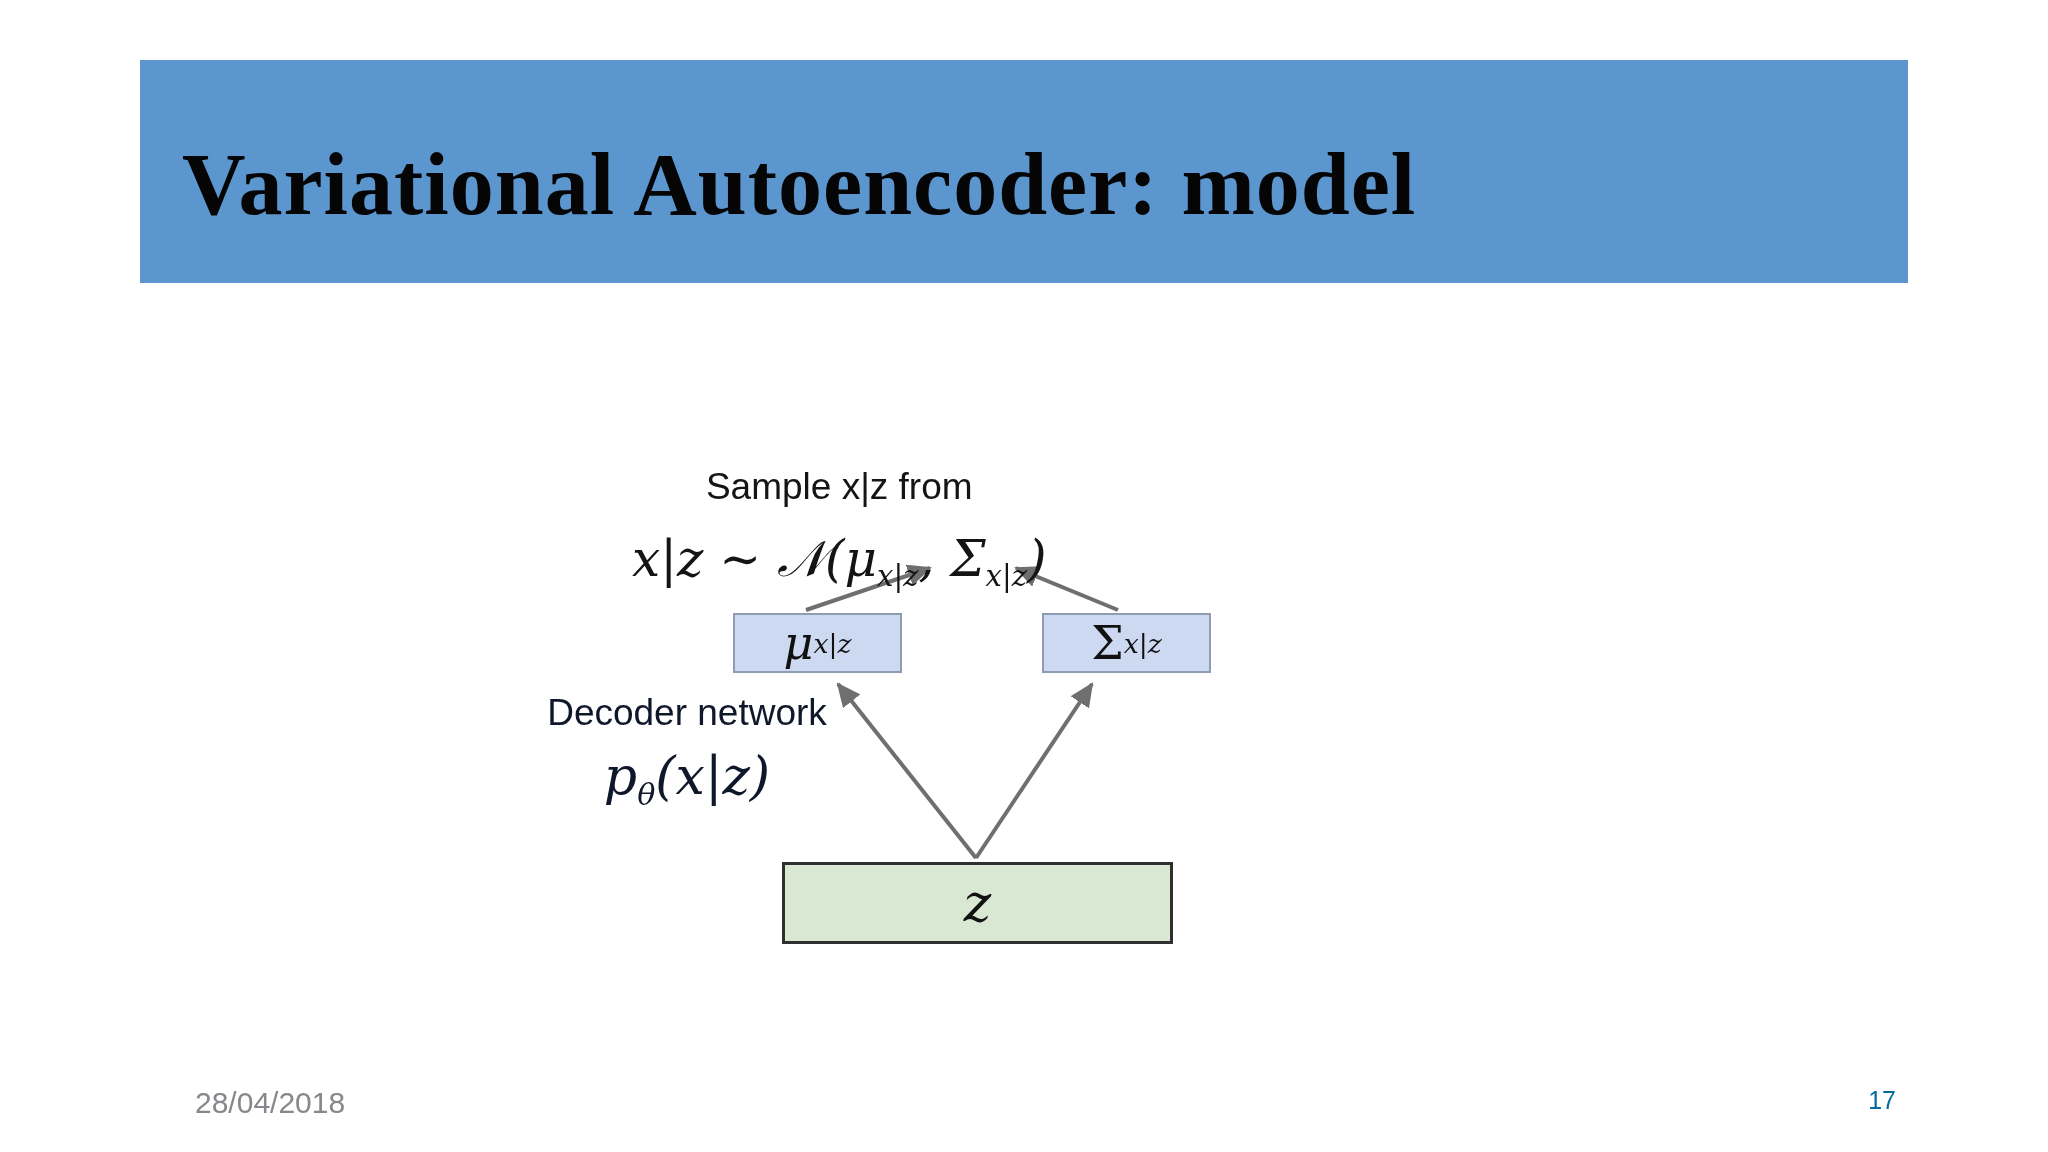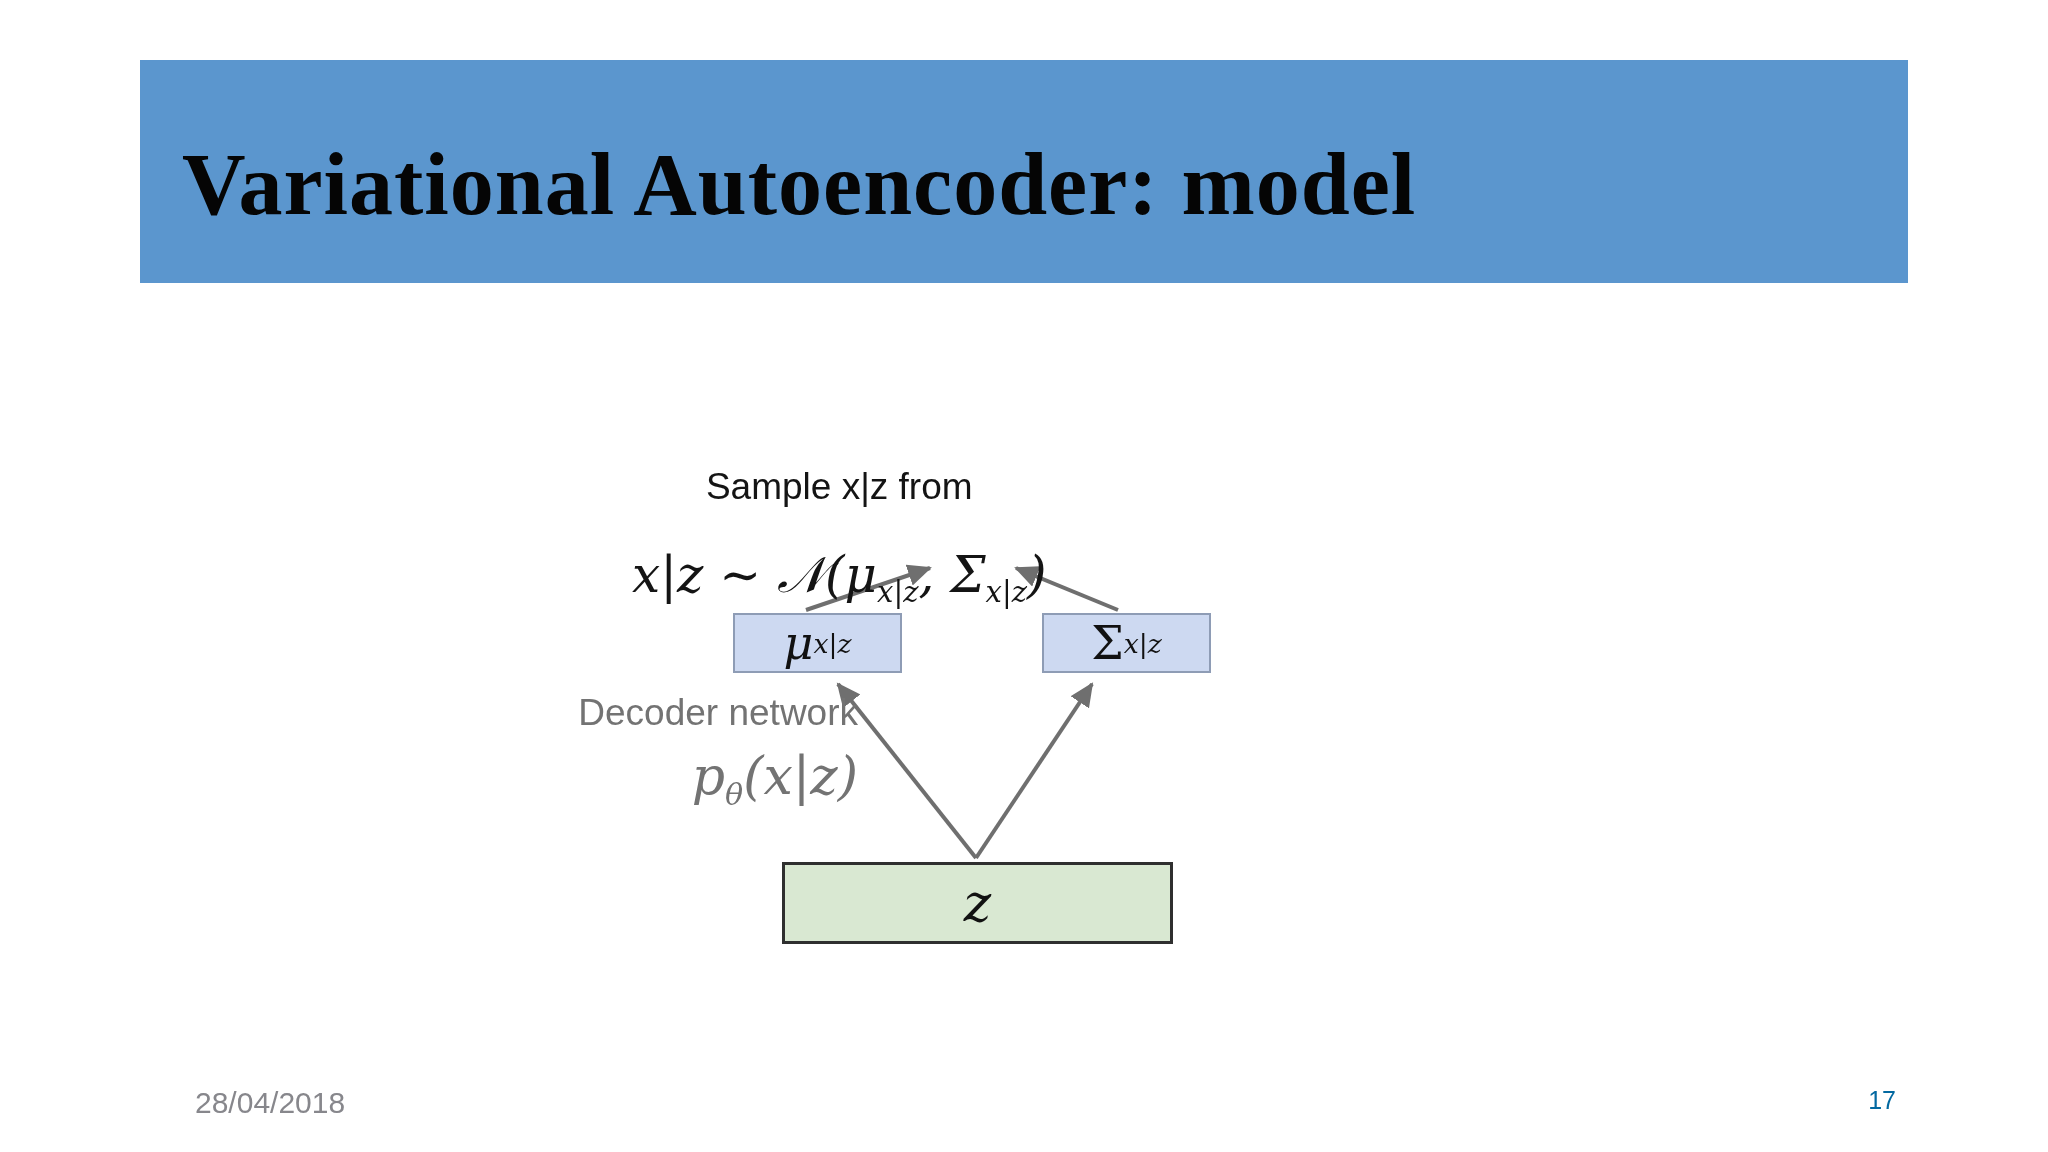--- a/index.html
+++ b/index.html
@@ -82,21 +82,20 @@
   .formula-label {
     font-family: "Liberation Sans", sans-serif;
     font-size: 37px;
     color: #141414;
   }
   .formula-math {
     font-family: "DejaVu Serif", serif;
     font-style: italic;
     font-size: 50px;
     color: #141414;
-    margin-top: 16px;
   }
   .formula-math sub, .node-box sub, .decoder-formula sub {
     font-size: 0.58em;
     font-style: italic;
     vertical-align: -0.35em;
     letter-spacing: 0;
   }
   .script-n { font-style: italic; font-family: "DejaVu Serif", serif; }
 
   .node-box {
@@ -123,25 +122,25 @@
     left: 782px; top: 862px;
     width: 391px; height: 82px;
     background: #d9e8d2;
     border: 3px solid #2f2f2f;
     font-style: italic;
     font-size: 52px;
   }
 
   .decoder-annot {
     position: absolute;
-    left: 480px;
+    left: 498px;
     top: 692px;
     width: 378px;
-    text-align: right;
-    color: #737373;
+    text-align: center;
+    color: #0f172a;
   }
   .decoder-network-label {
     font-family: "Liberation Sans", sans-serif;
     font-size: 37px;
     margin-bottom: 12px;
   }
   .decoder-formula {
     font-family: "DejaVu Serif", serif;
     font-style: italic;
     font-size: 52px;

